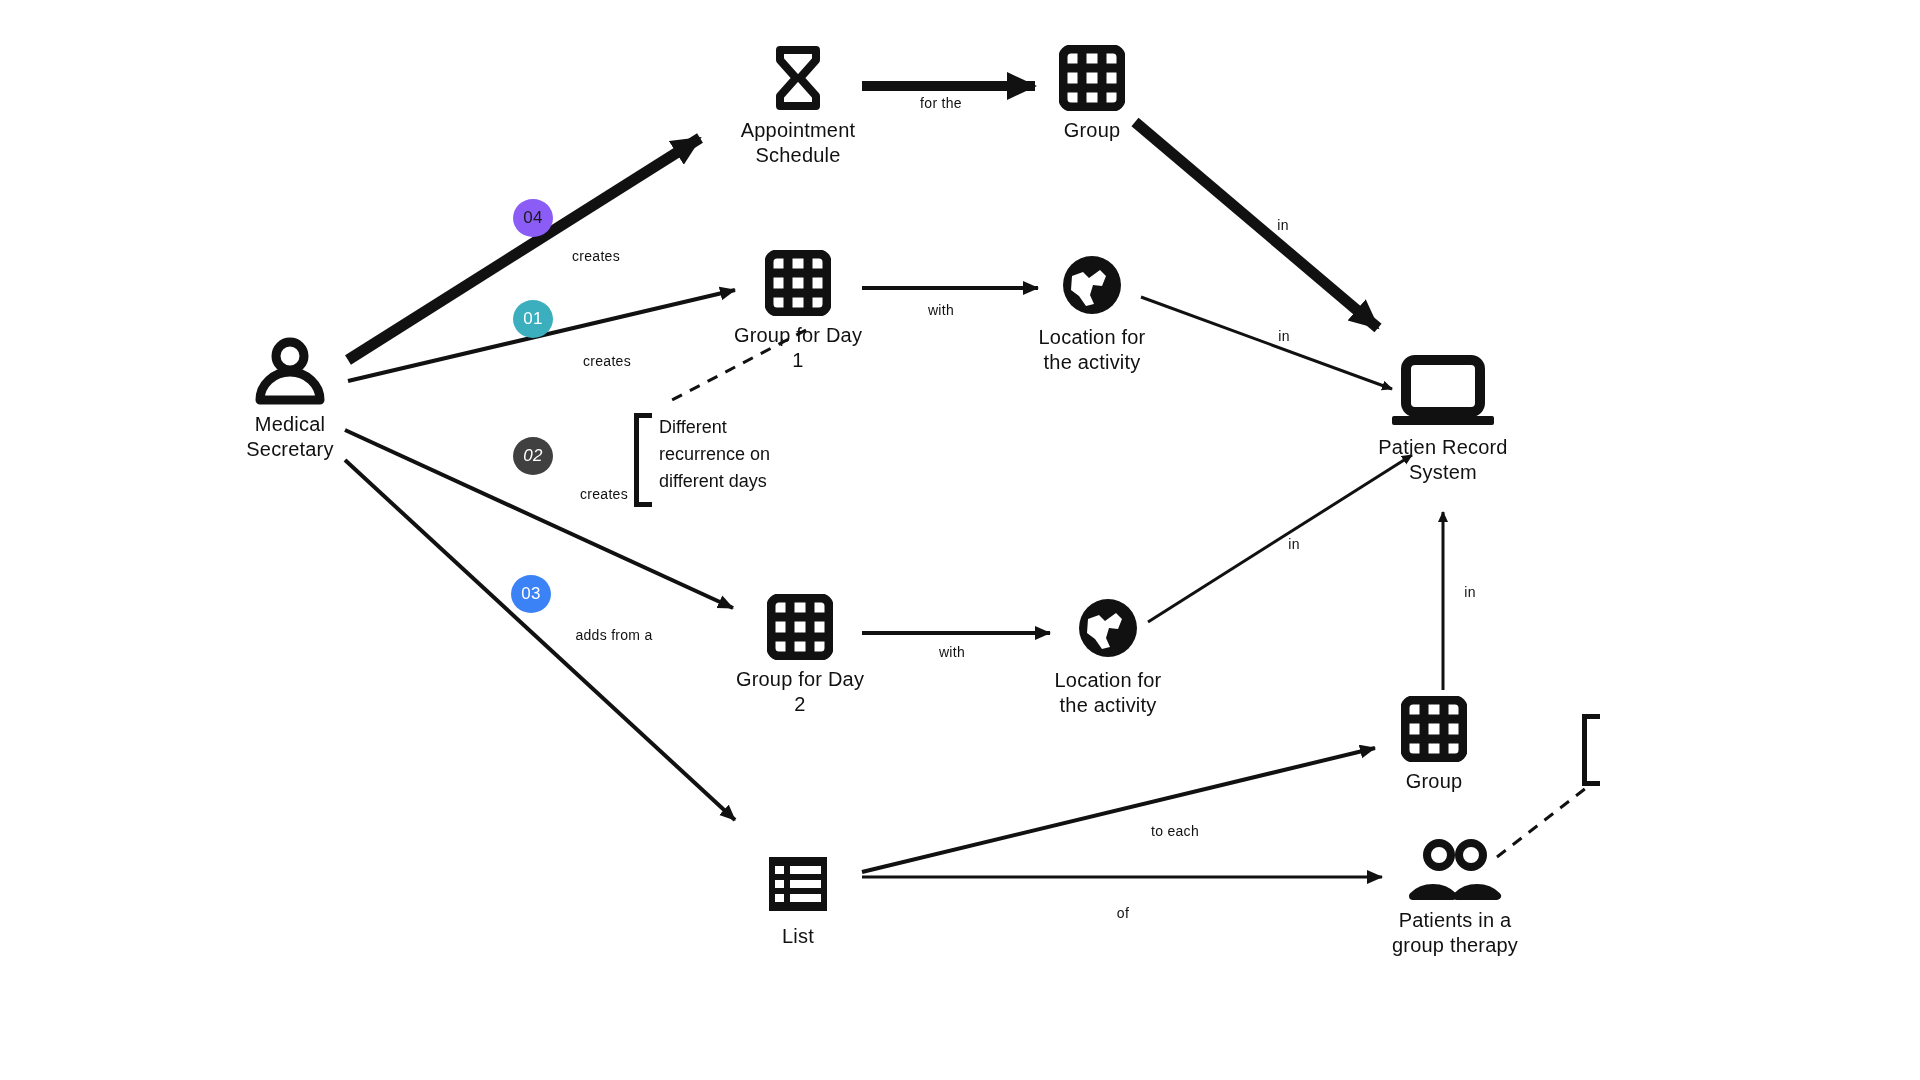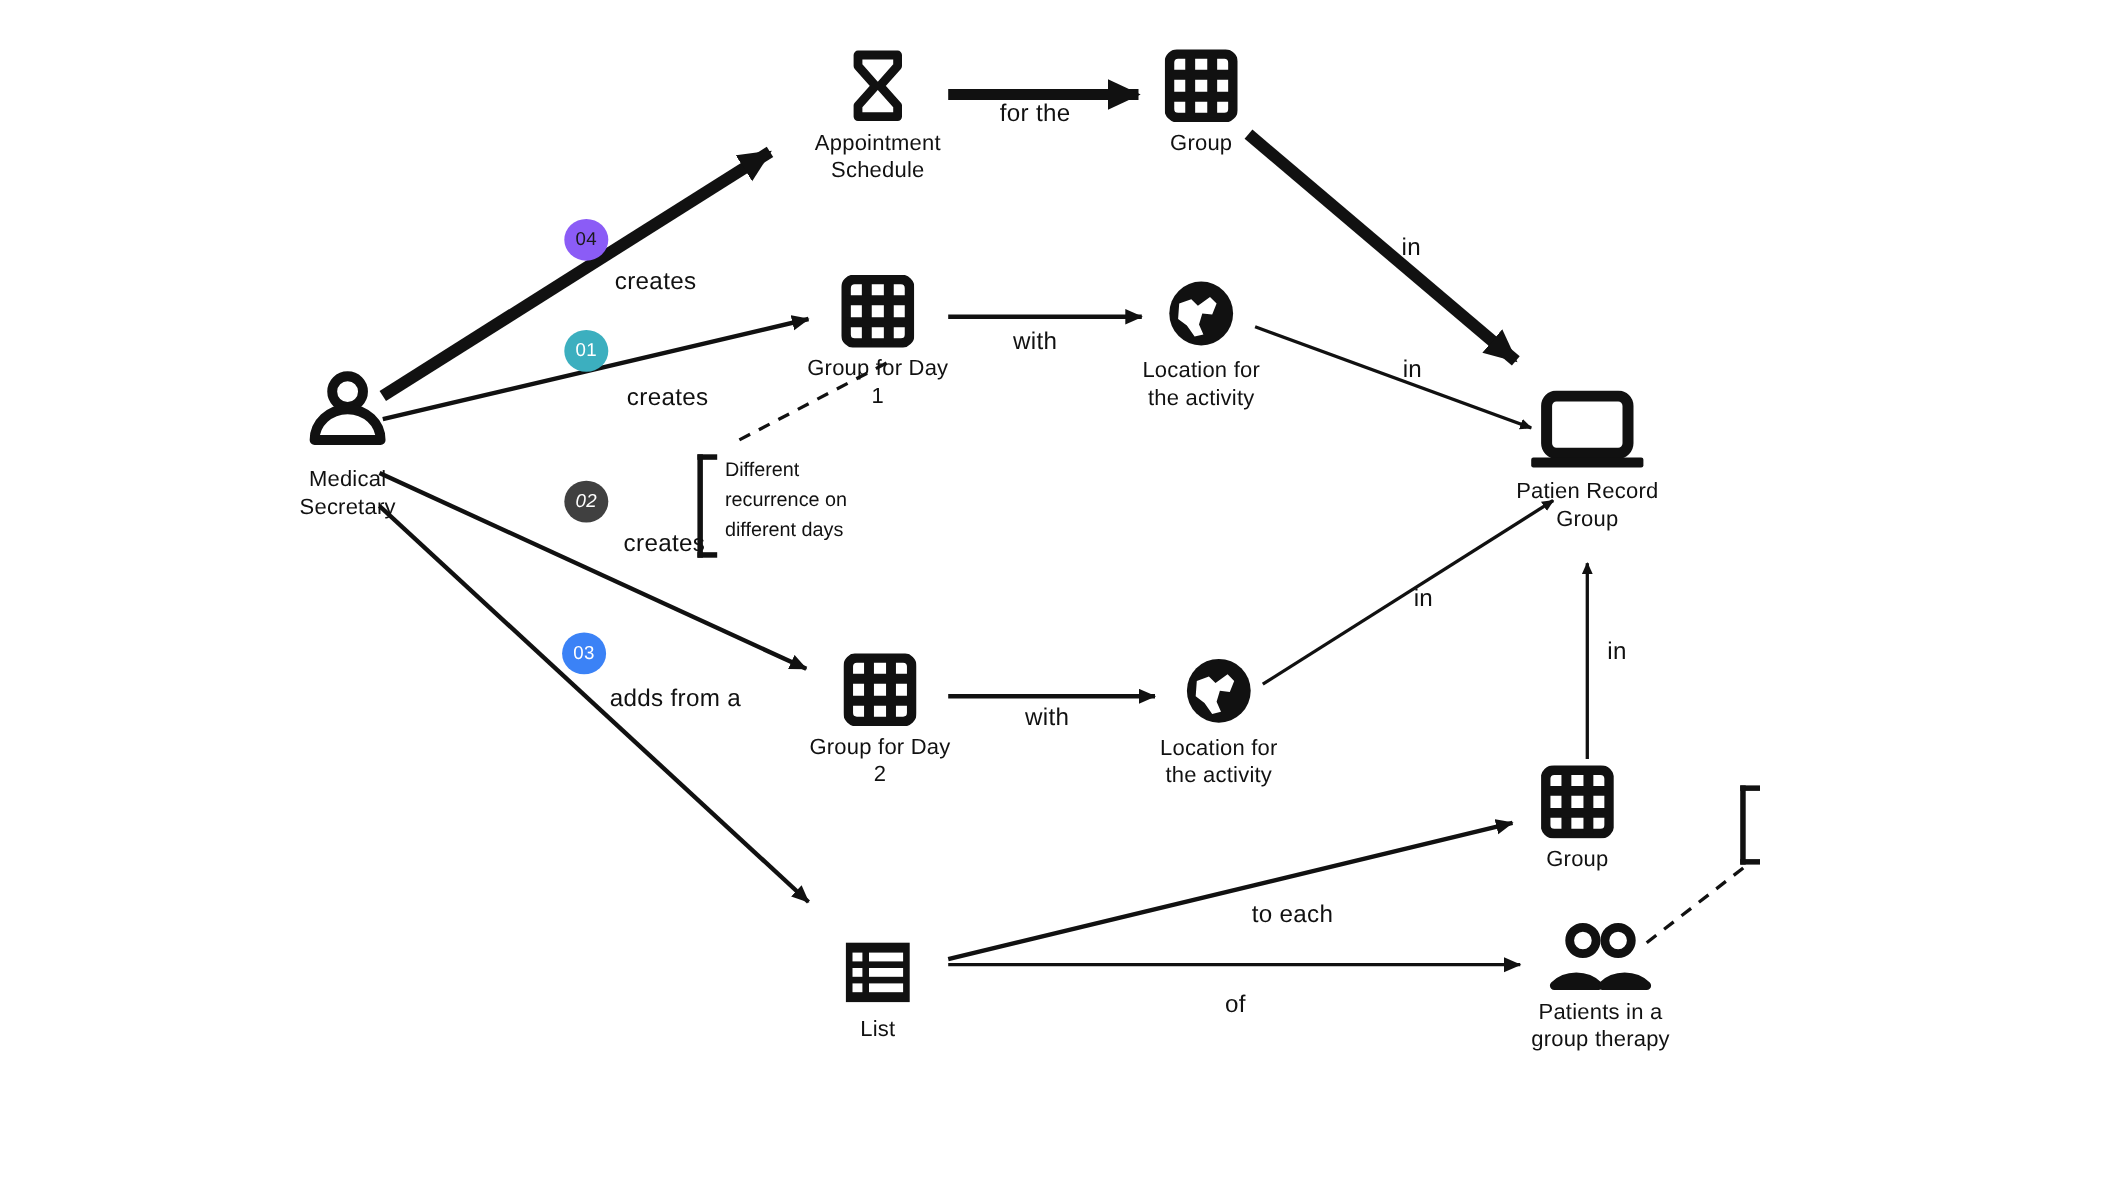--- a/index.html
+++ b/index.html
@@ -40,21 +40,21 @@
     margin-top: 4px;
     font-size: 20px;
     line-height: 25px;
     color: #111111;
     text-align: center;
     white-space: pre-line;
     letter-spacing: 0.2px;
   }
   .edge-label {
     position: absolute;
-    font-size: 22px;
+    font-size: 14px;
     color: #111111;
     white-space: nowrap;
     transform: translate(-50%, -50%);
     letter-spacing: 0.3px;
   }
   .badge {
     position: absolute;
     width: 40px;
     height: 38px;
     border-radius: 50%;
@@ -126,21 +126,21 @@
   <line x1="1443" y1="690" x2="1443" y2="512" stroke="#111111" stroke-width="3" marker-end="url(#ah-thin)"></line>
 
   <line x1="862" y1="872" x2="1375" y2="748" stroke="#111111" stroke-width="4" marker-end="url(#ah-med)"></line>
 
   <line x1="862" y1="877" x2="1382" y2="877" stroke="#111111" stroke-width="3" marker-end="url(#ah-med)"></line>
 
   <line x1="806" y1="330" x2="672" y2="400" stroke="#111111" stroke-width="3" stroke-dasharray="11 9"></line>
   <line x1="1497" y1="857" x2="1590" y2="785" stroke="#111111" stroke-width="3" stroke-dasharray="11 9"></line>
 </svg>
 
-<div class="node" style="left:316px; top:336px;gap:12px;">
+<div class="node" style="left:290px; top:336px;">
   <div class="node-icon">
     <svg width="72" height="72" viewBox="0 0 72 72">
       <circle cx="36" cy="20" r="14" fill="none" stroke="#111111" stroke-width="9"></circle>
       <path d="M6,64 A30,28 0 0 1 66,64 z" fill="none" stroke="#111111" stroke-width="9" stroke-linejoin="round"></path>
     </svg>
   </div>
   <div class="node-label">Medical
 Secretary</div>
 </div>
 
@@ -218,21 +218,21 @@
 </div>
 
 <div class="node" style="left:1443px; top:355px;">
   <div class="node-icon" style="width:110px;height:76px;">
     <svg width="110" height="76" viewBox="0 0 110 76">
       <rect x="18" y="5" width="74" height="52" rx="9" fill="none" stroke="#111111" stroke-width="10"></rect>
       <rect x="4" y="61" width="102" height="9" rx="2" fill="#111111"></rect>
     </svg>
   </div>
   <div class="node-label">Patien Record
-Group</div>
+System</div>
 </div>
 
 <div class="node" style="left:798px; top:848px;">
   <div class="node-icon">
     <svg width="62" height="58" viewBox="0 0 62 58">
       <rect x="2" y="2" width="58" height="54" fill="#111111"></rect>
       <rect x="8" y="11" width="9" height="8" fill="#ffffff"></rect>
       <rect x="8" y="25" width="9" height="8" fill="#ffffff"></rect>
       <rect x="8" y="39" width="9" height="8" fill="#ffffff"></rect>
       <rect x="23" y="11" width="31" height="8" fill="#ffffff"></rect>

